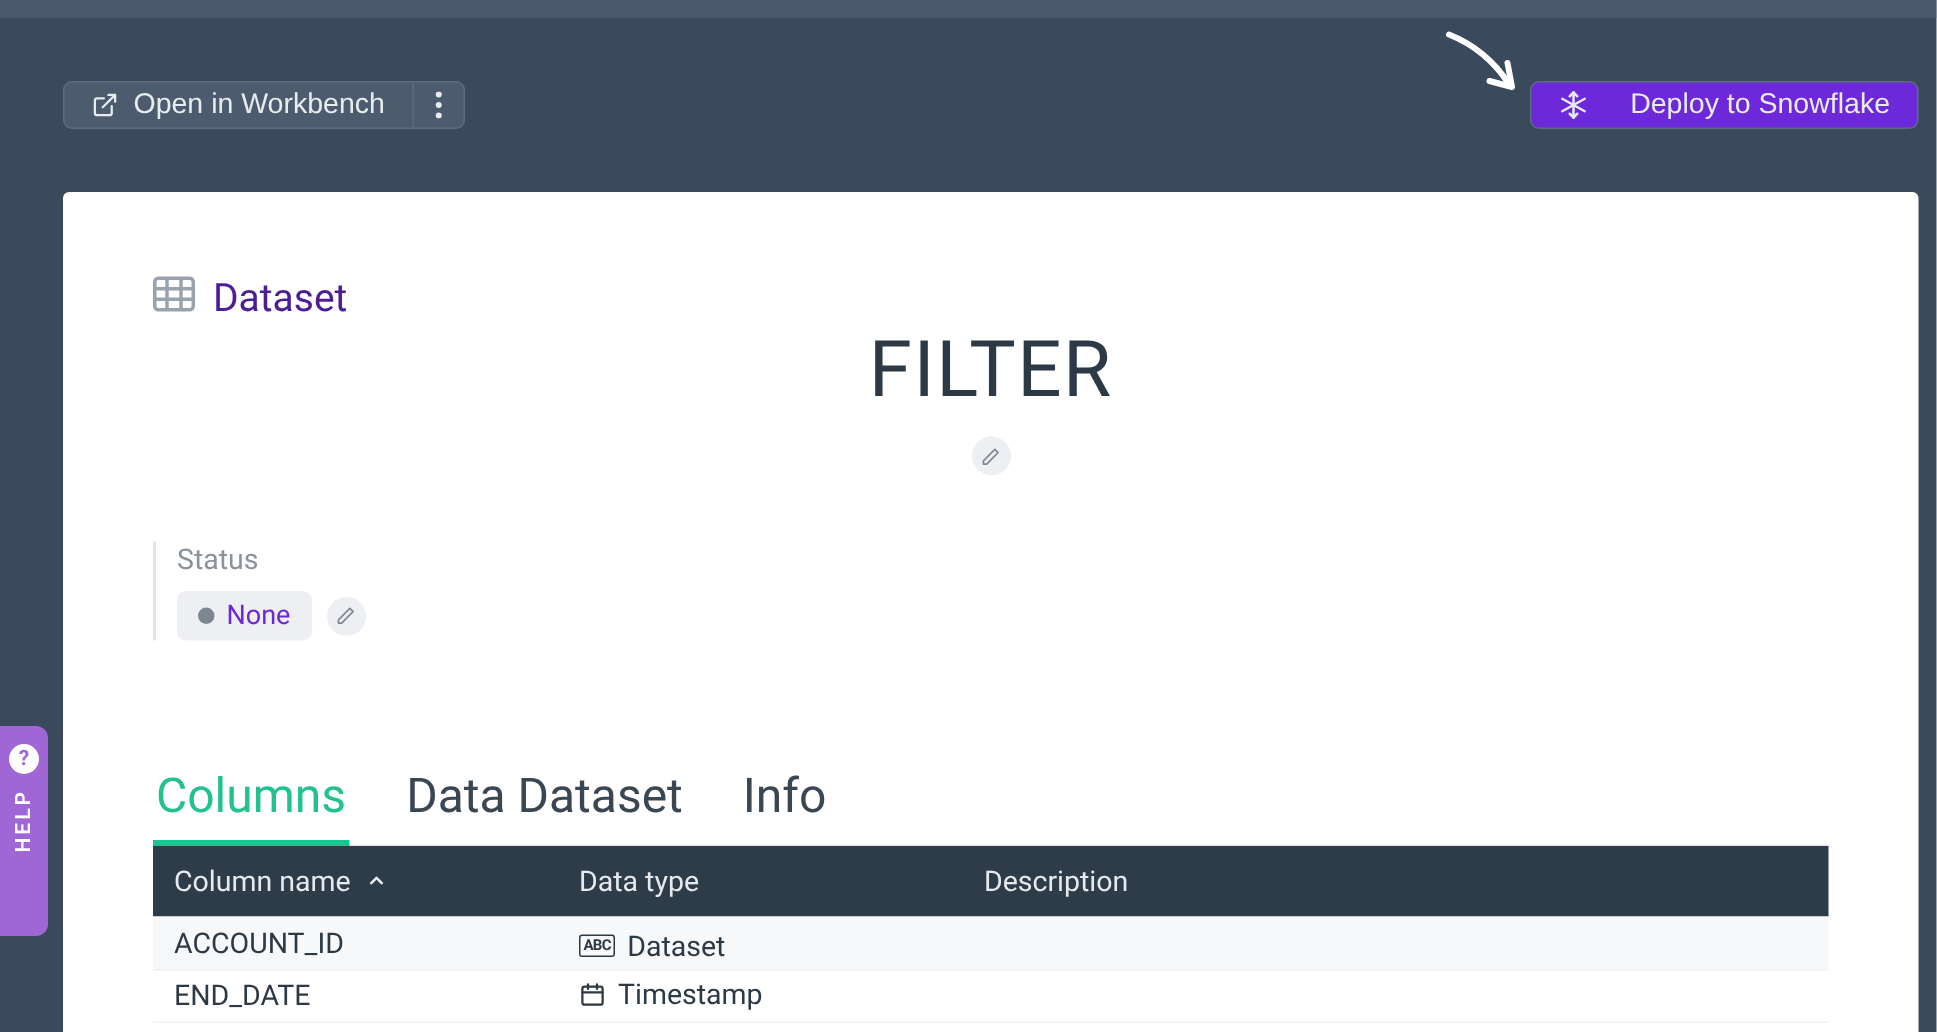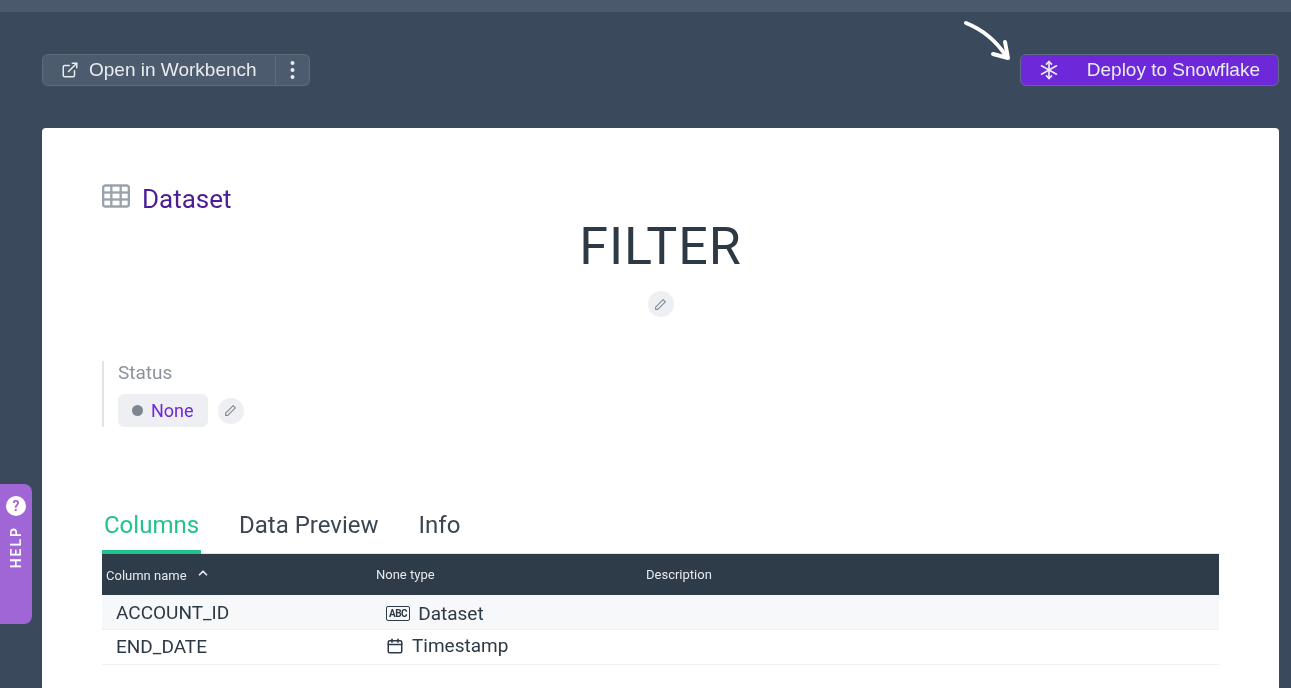--- a/index.html
+++ b/index.html
@@ -58,26 +58,26 @@
   .edit-pill { width:26px; height:26px; border-radius:50%; background:#edeff2; display:flex; align-items:center; justify-content:center; cursor:pointer; }
   .edit-pill svg { width:13px; height:13px; }
   
   .status-block { margin-top: 44px; border-left: 2px solid #e1e5e9; padding-left: 14px; }
   .status-label { color:#8a939c; font-size:19px; margin-bottom:10px; }
   .status-row { display:flex; align-items:center; gap:10px; }
   .status-chip { display:inline-flex; align-items:center; gap:8px; background:#edeff2; color:#6d28d9; padding:6px 14px; border-radius:6px; font-size:18px; }
   .status-dot { width:11px; height:11px; border-radius:50%; background:#7e8791; }
   
   .tabs { display:flex; gap:36px; margin-top: 78px; border-bottom: 1px solid #e1e5e9; }
-  .tab { font-size:24px; color:#3a4652; padding: 6px 2px 14px 2px; cursor:pointer; position:relative; }
+  .tab { font-size:32px; color:#3a4652; padding: 6px 2px 14px 2px; cursor:pointer; position:relative; }
   .tab.active { color:#21c28f; }
   .tab.active::after { content:""; position:absolute; left:0; right:0; bottom:-1px; height:4px; background:#21c28f; }
   
   .table { width:100%; border-collapse: collapse; margin-top: 0; }
-  .table thead th { background:#2e3b49; color:#e6e9ed; text-align:left; font-weight:400; font-size:13px; padding:12px 4px; }
+  .table thead th { background:#2e3b49; color:#e6e9ed; text-align:left; font-weight:400; font-size:19px; padding:12px 14px; }
   .table thead th:first-child { width: 270px; }
   .table thead th:nth-child(2) { width: 270px; }
   .sort-ind { display:inline-flex; margin-left:6px; }
   .table tbody td { padding:4px 14px; font-size:19px; color:#2d3a45; border-bottom:1px solid #eef1f3; }
   .table tbody tr:nth-child(odd) td { background:#f7f8f9; }
   .dtype { display:inline-flex; align-items:center; gap:8px; }
   .dtype-badge { font-size:10px; font-weight:700; color:#2d3a45; background:transparent; border:1px solid #2d3a45; border-radius:2px; padding:1px 2px; letter-spacing:-0.5px; }
   
   .help-tab {
     position:absolute; left:0; top:484px; width:32px; height:140px;
@@ -176,36 +176,36 @@
           <svg viewBox="0 0 24 24" fill="none" stroke="#7e8791" stroke-width="2" stroke-linecap="round" stroke-linejoin="round">
               <path d="M17 3l4 4L7 21H3v-4L17 3z"></path>
             </svg>
         </span>
       </div>
     </div>
   </div>
 
   <div class="tabs">
     <div class="tab active"><span>Columns</span></div>
-    <div class="tab"><span>Data Preview</span></div>
+    <div class="tab"><span>Data Dataset</span></div>
     <div class="tab"><span>Info</span></div>
   </div>
 
   <table class="table">
     <thead>
       <tr>
         <th>
           <span>Column name</span>
           <span class="sort-ind icon">
             <svg width="14" height="14" viewBox="0 0 24 24" fill="none" stroke="#e6e9ed" stroke-width="3" stroke-linecap="round" stroke-linejoin="round">
                 <polyline points="18 15 12 9 6 15"></polyline>
               </svg>
           </span>
         </th>
-        <th><span>None type</span></th>
+        <th><span>Data type</span></th>
         <th><span>Description</span></th>
       </tr>
     </thead>
     <tbody>
       <tr>
         <td>ACCOUNT_ID</td>
         <td>
           <span class="dtype">
             <span class="dtype-badge">ABC</span>
             <span>Dataset</span>

